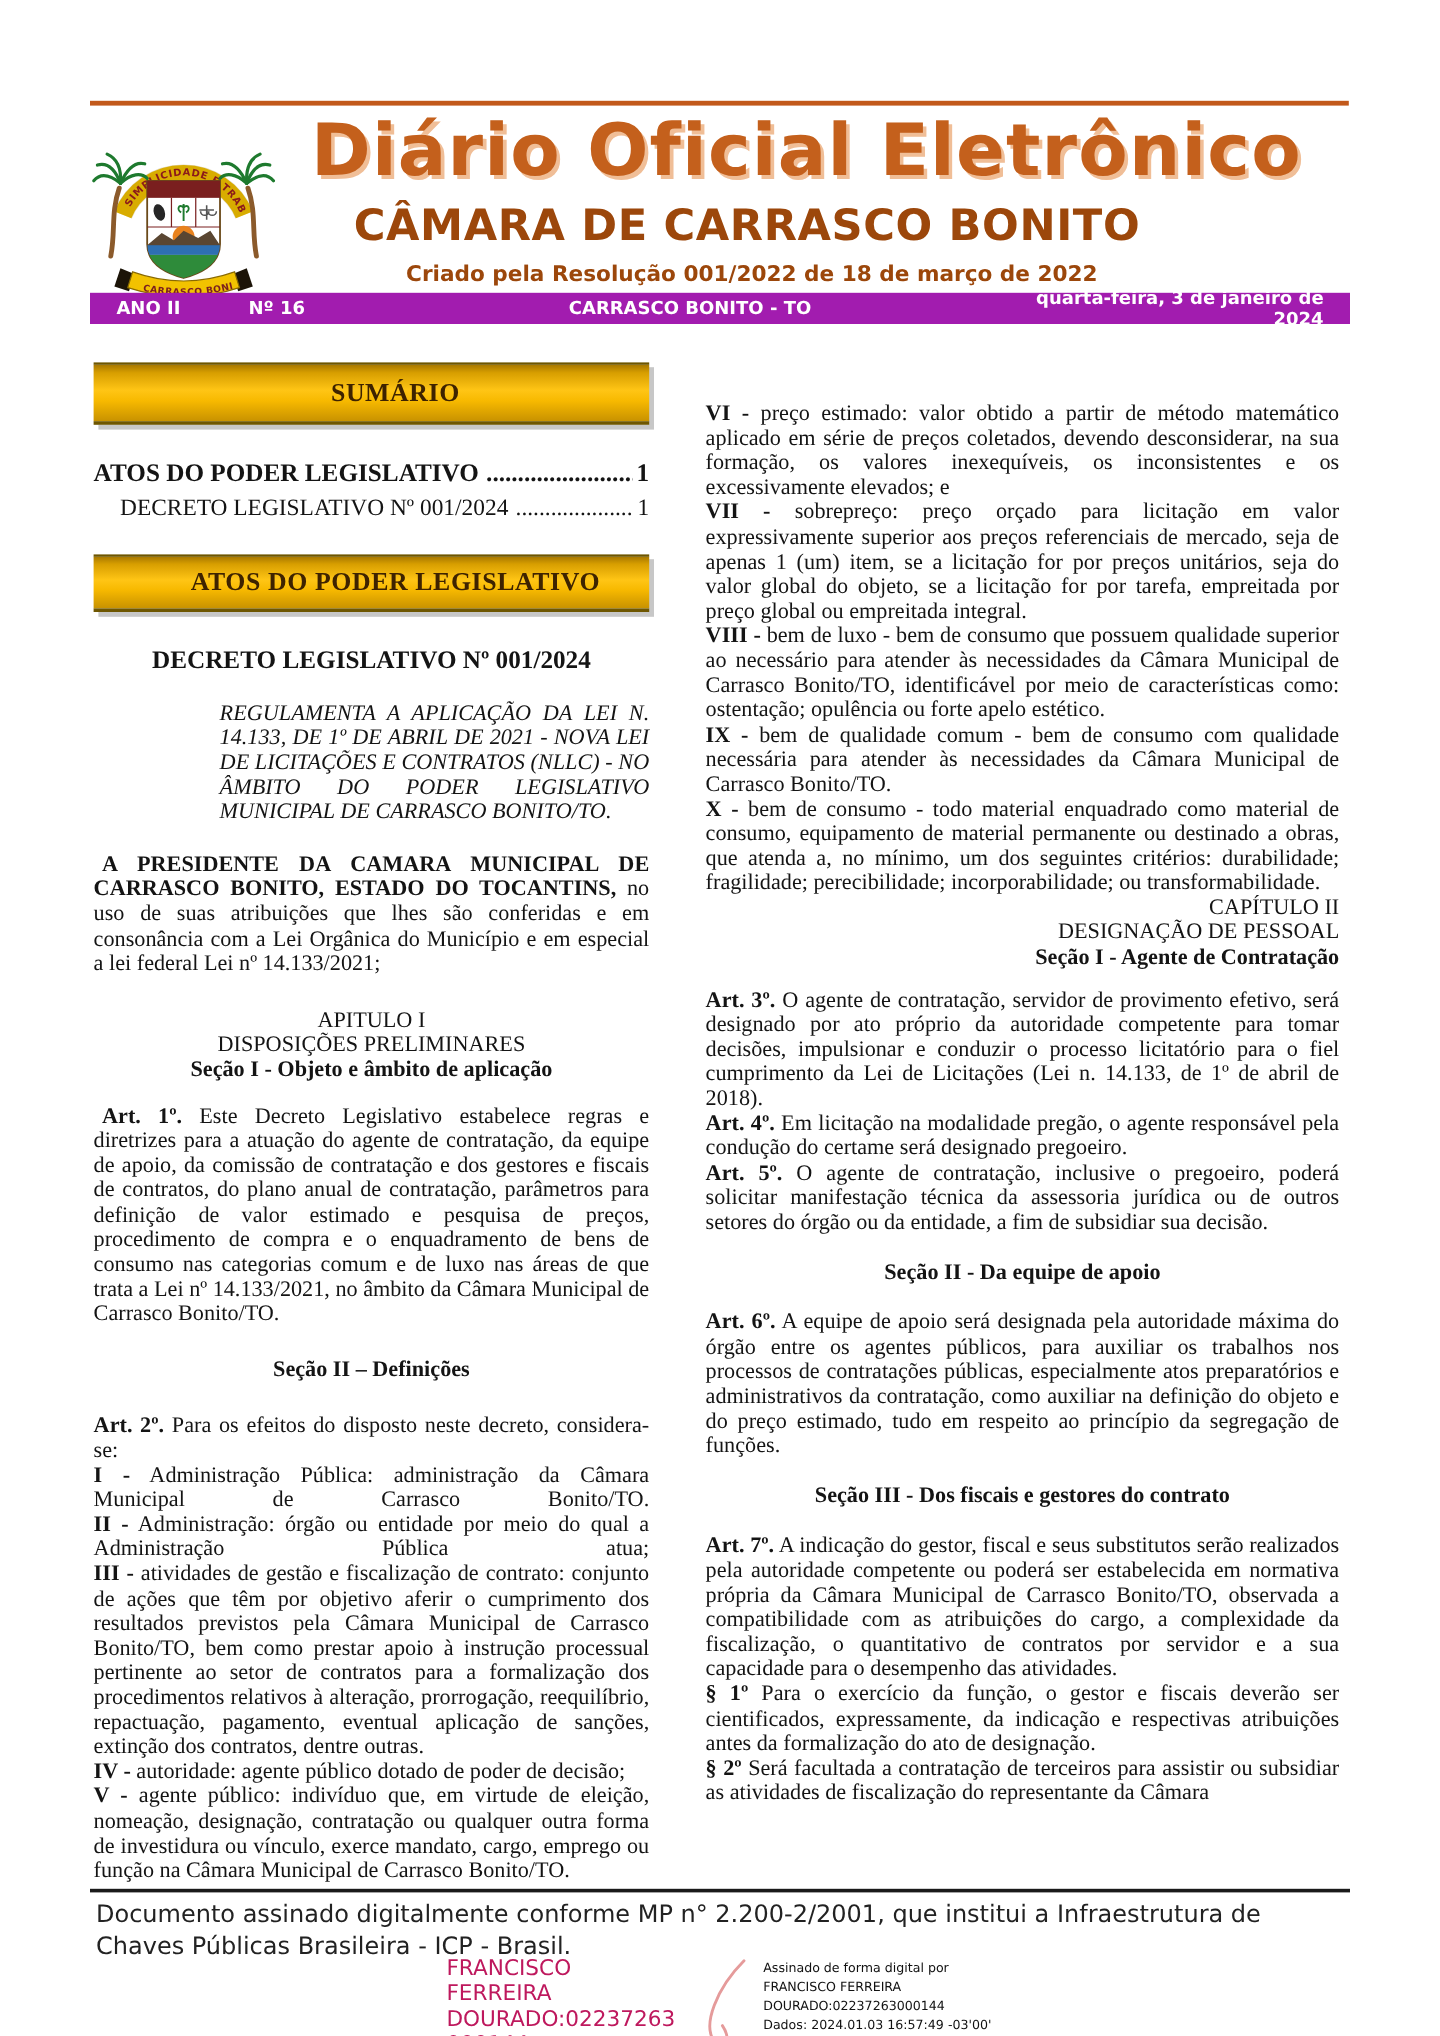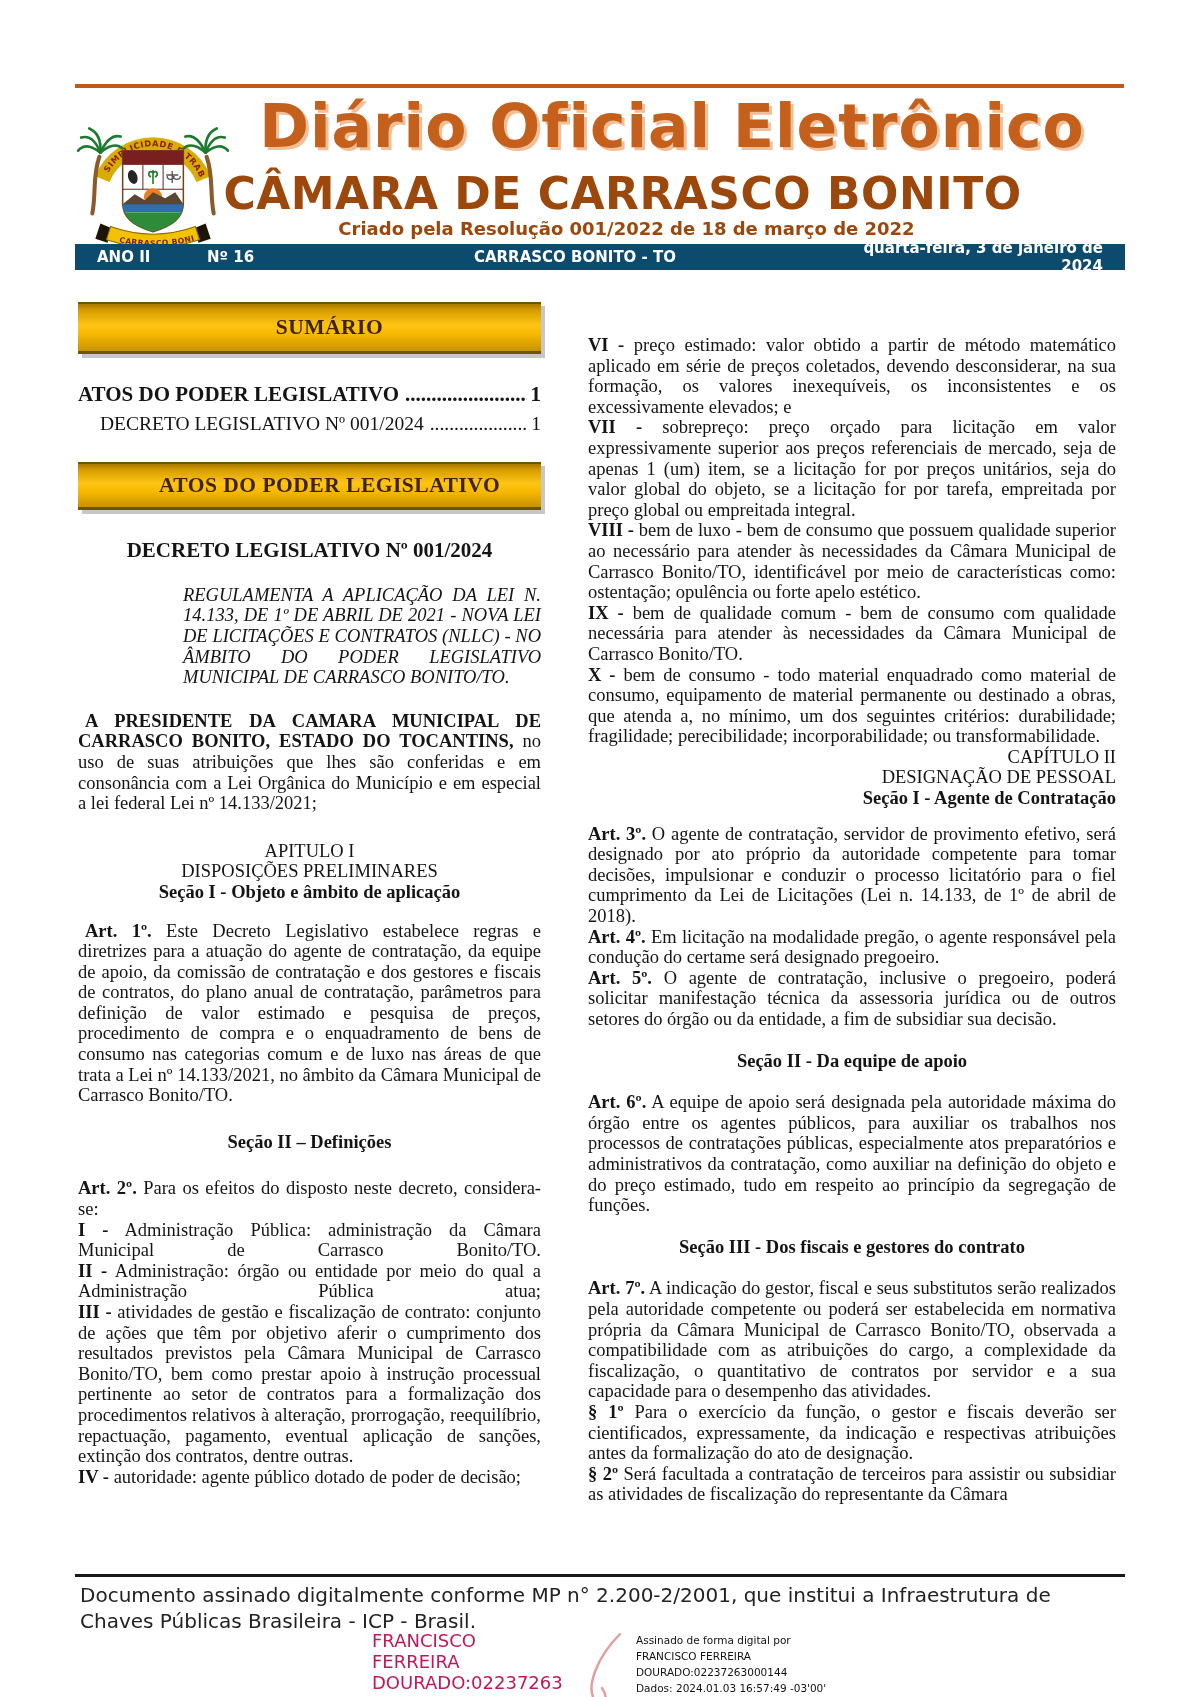--- a/index.html
+++ b/index.html
@@ -6,25 +6,25 @@
   .page{position:relative;width:1200px;height:1697px;background:#fff;overflow:hidden;
         font-family:"Liberation Serif","DejaVu Serif",serif;color:#141414;}
 
   
   .top-rule{position:absolute;left:75px;right:76px;top:84px;height:4px;background:#C2591B;}
   .logo{position:absolute;left:76px;top:90px;width:154px;height:172px;}
   .masthead-title{position:absolute;left:222px;right:78px;top:96px;text-align:center;
         font-family:"DejaVu Sans","Liberation Sans",sans-serif;font-weight:bold;font-size:60px;line-height:1;
         color:#C4601C;text-shadow:3px 3px 0 #F0BE97;letter-spacing:1px;white-space:nowrap;}
   .masthead-org{position:absolute;left:120px;right:75px;top:168px;text-align:center;
-        font-family:"DejaVu Sans","Liberation Sans",sans-serif;font-weight:bold;font-size:44px;
+        font-family:"DejaVu Sans","Liberation Sans",sans-serif;font-weight:bold;font-size:36px;
         color:#9C470B;letter-spacing:.5px;white-space:nowrap;}
   .masthead-created{position:absolute;left:128px;right:75px;top:218px;text-align:center;
         font-family:"DejaVu Sans","Liberation Sans",sans-serif;font-weight:bold;font-size:18px;color:#9C470B;}
-  .info-bar{position:absolute;left:75px;right:75px;top:244px;height:26px;background:#0c4a6e;color:#fff;
+  .info-bar{position:absolute;left:75px;right:75px;top:244px;height:26px;background:#a21caf;color:#fff;
         display:flex;align-items:center;font-family:"DejaVu Sans","Liberation Sans",sans-serif;
         font-weight:bold;font-size:15px;padding:0 22px;box-sizing:border-box;}
   .ib-ano{width:110px;}
   .ib-num{width:120px;}
   .ib-city{flex:1;text-align:center;}
   .ib-date{width:280px;text-align:right;}
 
   
   .col{position:absolute;top:288px;font-size:18.5px;line-height:20.6px;}
   .col-left{left:78px;width:463px;}
@@ -193,20 +193,21 @@
     <p class="para indent art1"><b class="lead">Art. 1º.</b><span> Este Decreto Legislativo estabelece regras e diretrizes para a atuação do agente de contratação, da equipe de apoio, da comissão de contratação e dos gestores e fiscais de contratos, do plano anual de contratação, parâmetros para definição de valor estimado e pesquisa de preços, procedimento de compra e o enquadramento de bens de consumo nas categorias comum e de luxo nas áreas de que trata a Lei nº 14.133/2021, no âmbito da Câmara Municipal de Carrasco Bonito/TO.</span></p>
 
     <div class="sec-head">Seção II – Definições</div>
 
     <p class="para"><b class="lead">Art. 2º.</b><span> Para os efeitos do disposto neste decreto, considera-se:</span></p>
 
     <p class="para stretch-last"><b class="lead">I -</b><span> Administração Pública: administração da Câmara Municipal de Carrasco Bonito/TO.</span></p>
     <p class="para stretch-last"><b class="lead">II -</b><span> Administração: órgão ou entidade por meio do qual a Administração Pública atua;</span></p>
     <p class="para"><b class="lead">III -</b><span> atividades de gestão e fiscalização de contrato: conjunto de ações que têm por objetivo aferir o cumprimento dos resultados previstos pela Câmara Municipal de Carrasco Bonito/TO, bem como prestar apoio à instrução processual pertinente ao setor de contratos para a formalização dos procedimentos relativos à alteração, prorrogação, reequilíbrio, repactuação, pagamento, eventual aplicação de sanções, extinção dos contratos, dentre outras.</span></p>
     <p class="para"><b class="lead">IV -</b><span> autoridade: agente público dotado de poder de decisão;</span></p>
+    <p class="para"><b class="lead">V -</b><span> agente público: indivíduo que, em virtude de eleição, nomeação, designação, contratação ou qualquer outra forma de investidura ou vínculo, exerce mandato, cargo, emprego ou função na Câmara Municipal de Carrasco Bonito/TO.</span></p>
   </div>
 
   <div class="col col-right">
 
     <p class="para first-right"><b class="lead">VI -</b><span> preço estimado: valor obtido a partir de método matemático aplicado em série de preços coletados, devendo desconsiderar, na sua formação, os valores inexequíveis, os inconsistentes e os excessivamente elevados; e</span></p>
     <p class="para"><b class="lead">VII -</b><span> sobrepreço: preço orçado para licitação em valor expressivamente superior aos preços referenciais de mercado, seja de apenas 1 (um) item, se a licitação for por preços unitários, seja do valor global do objeto, se a licitação for por tarefa, empreitada por preço global ou empreitada integral.</span></p>
     <p class="para"><b class="lead">VIII -</b><span> bem de luxo - bem de consumo que possuem qualidade superior ao necessário para atender às necessidades da Câmara Municipal de Carrasco Bonito/TO, identificável por meio de características como: ostentação; opulência ou forte apelo estético.</span></p>
     <p class="para"><b class="lead">IX -</b><span> bem de qualidade comum - bem de consumo com qualidade necessária para atender às necessidades da Câmara Municipal de Carrasco Bonito/TO.</span></p>
     <p class="para"><b class="lead">X -</b><span> bem de consumo - todo material enquadrado como material de consumo, equipamento de material permanente ou destinado a obras, que atenda a, no mínimo, um dos seguintes critérios: durabilidade; fragilidade; perecibilidade; incorporabilidade; ou transformabilidade.</span></p>
 

